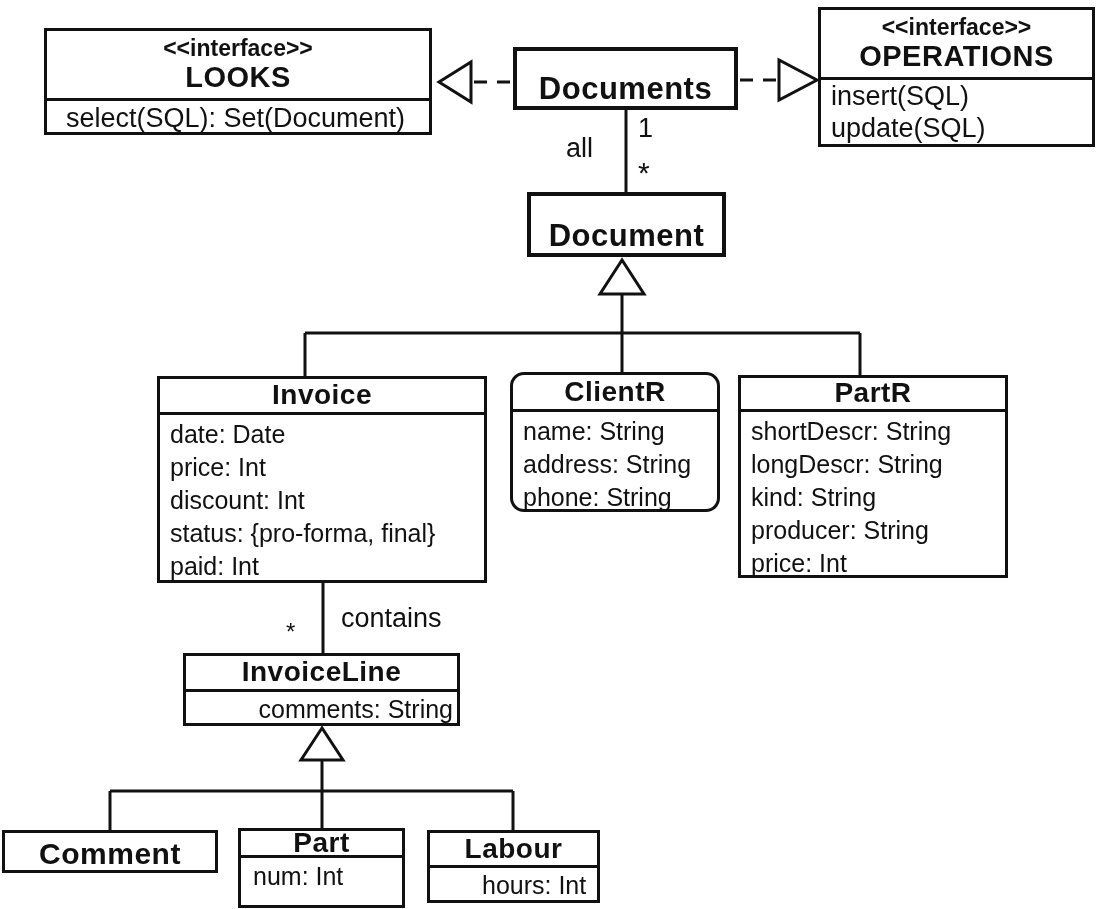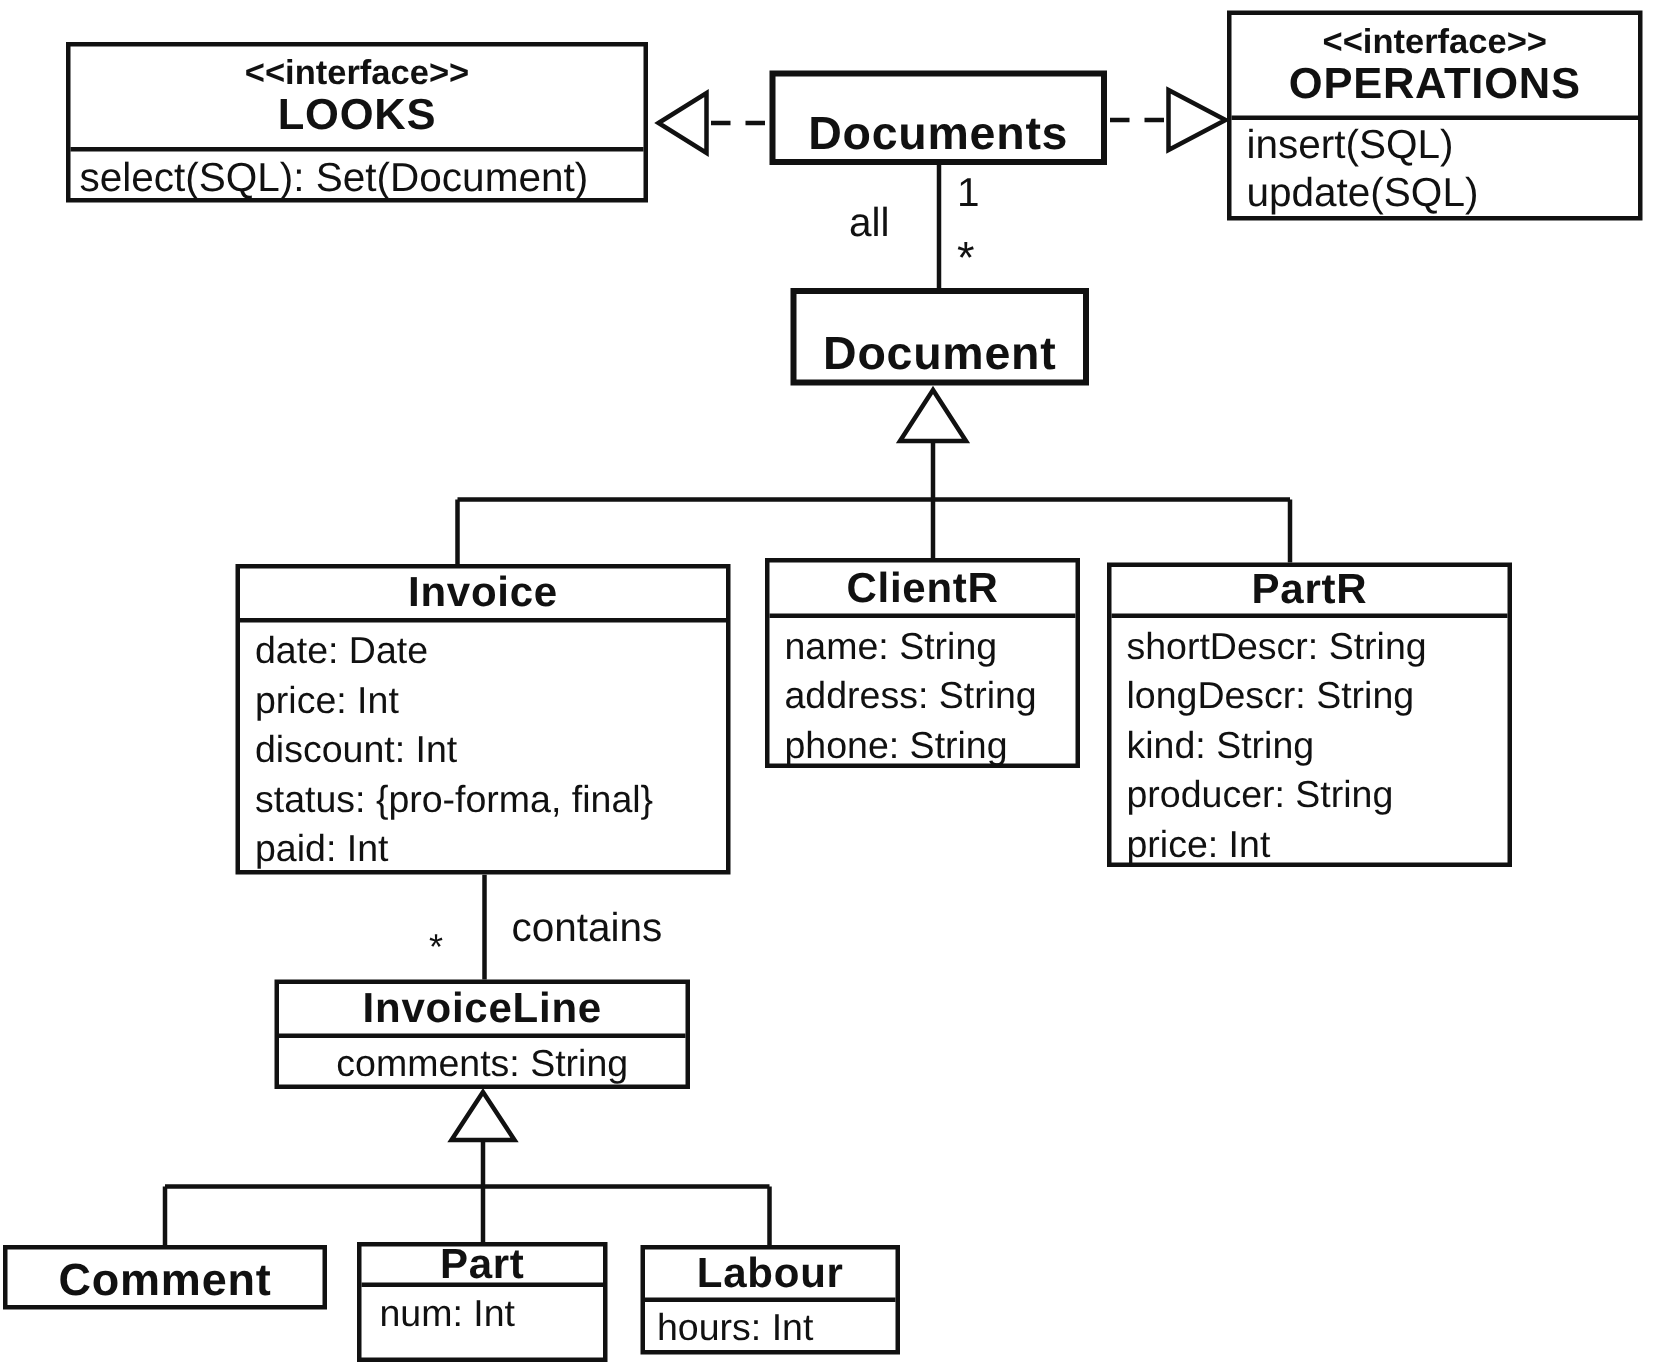--- a/index.html
+++ b/index.html
@@ -67,21 +67,21 @@
   <div class="edge-label" style="left:638px;top:113px;">1</div>
   <div class="edge-label star" style="left:638px;top:163px;">*</div>
   <div class="edge-label" style="left:341px;top:603px;">contains</div>
   <div class="edge-label small" style="left:286px;top:618px;">*</div>
 
   <div class="uml-class" style="left:44px;top:28px;width:388px;height:107px;">
     <div class="uml-head divided" style="height:70px;">
       <div class="stereotype">&lt;&lt;interface&gt;&gt;</div>
       <div class="cls-name">LOOKS</div>
     </div>
-    <div class="uml-body" style="font-size:27px;padding-left:6px;">
+    <div class="uml-body" style="font-size:27px;padding-left:19px;">
       <div class="member" style="line-height:28px;">select(SQL): Set(Document)</div>
     </div>
   </div>
 
   <div class="uml-class thick" style="left:513px;top:47px;width:225px;height:63px;">
     <div class="single">
       <div class="cls-name" style="font-size:31px;">Documents</div>
     </div>
   </div>
 
@@ -108,21 +108,21 @@
     </div>
     <div class="uml-body">
       <div class="member">date: Date</div>
       <div class="member">price: Int</div>
       <div class="member">discount: Int</div>
       <div class="member">status: {pro-forma, final}</div>
       <div class="member">paid: Int</div>
     </div>
   </div>
 
-  <div class="uml-class" style="left:510px;top:372px;width:210px;height:140px;">
+  <div class="uml-class" style="left:510px;top:372px;width:210px;height:140px;border-radius:14px;">
     <div class="uml-head divided" style="height:37px;">
       <div class="cls-name" style="font-size:28px;">ClientR</div>
     </div>
     <div class="uml-body">
       <div class="member">name: String</div>
       <div class="member">address: String</div>
       <div class="member">phone: String</div>
     </div>
   </div>
 
@@ -137,21 +137,21 @@
       <div class="member">producer: String</div>
       <div class="member">price: Int</div>
     </div>
   </div>
 
   <div class="uml-class" style="left:183px;top:653px;width:277px;height:73px;">
     <div class="uml-head divided" style="height:36px;">
       <div class="cls-name" style="font-size:28px;">InvoiceLine</div>
     </div>
     <div class="uml-body center">
-      <div class="member" style="line-height:28px;">comments: String</div>
+      <div class="member" style="line-height:28px;text-align:right;">comments: String</div>
     </div>
   </div>
 
   <div class="uml-class" style="left:2px;top:830px;width:216px;height:43px;">
     <div class="single">
       <div class="cls-name" style="font-size:30px;">Comment</div>
     </div>
   </div>
 
   <div class="uml-class" style="left:238px;top:828px;width:167px;height:80px;">
@@ -160,18 +160,18 @@
     </div>
     <div class="uml-body" style="padding-left:12px;">
       <div class="member" style="line-height:30px;">num: Int</div>
     </div>
   </div>
 
   <div class="uml-class" style="left:427px;top:830px;width:173px;height:73px;">
     <div class="uml-head divided" style="height:35px;">
       <div class="cls-name" style="font-size:28px;text-align:right;">Labour</div>
     </div>
-    <div class="uml-body" style="padding-left:8px;">
+    <div class="uml-body" style="padding-left:8px;margin-left:44px;">
       <div class="member" style="line-height:28px;">hours: Int</div>
     </div>
   </div>
 
 </div>
 
 </body></html>

